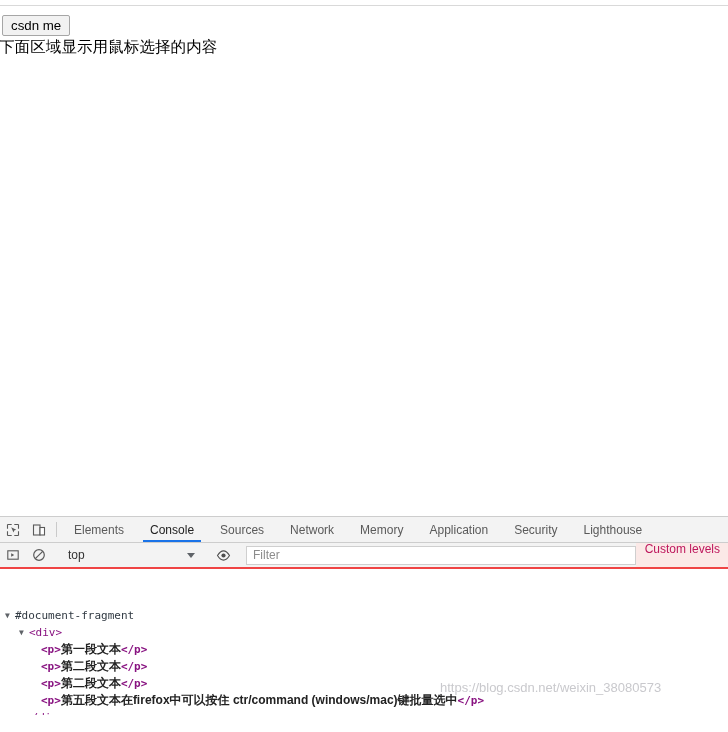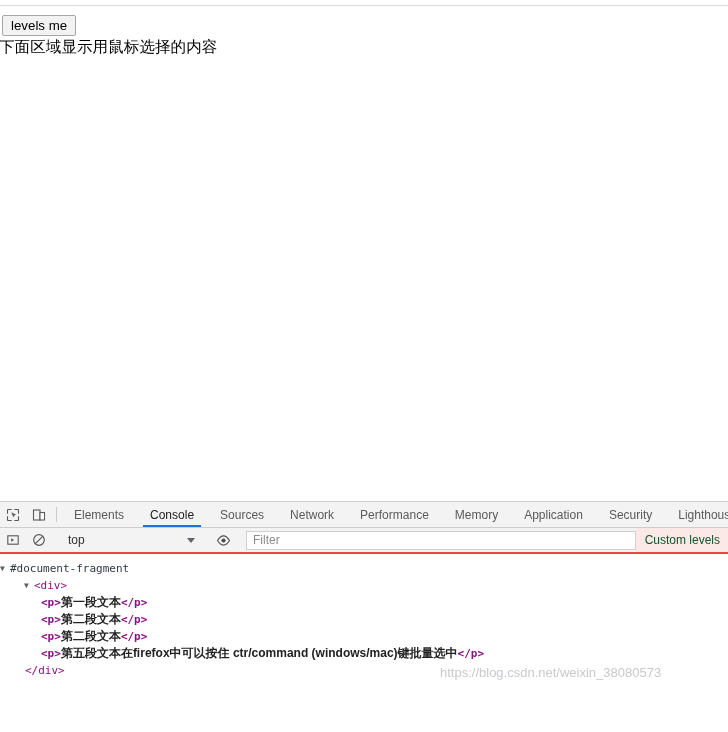--- a/index.html
+++ b/index.html
@@ -64,21 +64,21 @@
     top: 86px;
     width: 728px;
     height: 440px;
     background: #ffffff;
   }
 
   
   #devtools {
     position: absolute;
     left: 0;
-    top: 501px;
+    top: 516px;
     width: 728px;
     height: 199px;
     background: #ffffff;
     border-top: 1px solid #cdcdcd;
     box-sizing: border-box;
     overflow: hidden;
   }
 
   
   .dt-tabbar {
@@ -175,26 +175,25 @@
     background: #ffffff;
     font-family: "Liberation Sans", "DejaVu Sans", sans-serif;
     font-size: 12px;
     color: #333333;
     border-radius: 0;
     outline: none;
   }
   .filter-input::placeholder { color: #8c8c8c; opacity: 1; }
   .custom-levels {
     display: flex;
-    align-items: center;
     height: 26px;
     padding: 0 8px 0 9px;
     background: #fbe9e7;
     font-size: 12px;
-    color: #14532d;
+    color: #be185d;
     white-space: nowrap;
     cursor: default;
     box-sizing: border-box;
   }
 
   
   .dt-console {
     height: 145px;
     padding: 6px 0 0 0;
     background: #ffffff;
@@ -213,43 +212,43 @@
   .tw {
     display: inline-block;
     width: 10px;
     color: #5f6368;
     font-size: 8px;
     vertical-align: 1px;
   }
   .node-name { color: #303942; }
   .tag { color: #881280; }
   .txt { color: #222222; font-family: "Liberation Sans", "DejaVu Sans", sans-serif; font-size: 12px; }
-  .ind1 { padding-left: 0; }
+  .ind1 { padding-left: 5px; margin-top: 32px; }
   .ind2 { padding-left: 25px; }
   .ind3 { padding-left: 41px; font-weight: bold; }
-  .ind2b { padding-left: 24px; }
+  .ind2b { padding-left: 19px; }
 
   .watermark {
     position: absolute;
     left: 440px;
     top: 110px;
     font-family: "Liberation Sans", "DejaVu Sans", sans-serif;
     font-size: 13px;
     color: #c9c9cd;
     white-space: nowrap;
     pointer-events: none;
   }
 </style>
 </head>
 <body>
 
 <div id="page-region">
   <div class="page-top-rule"></div>
 
-  <button class="click-me-btn">levels me</button>
+  <button class="click-me-btn">csdn me</button>
 
   <div class="page-heading">下面区域显示用鼠标选择的内容</div>
 
   <div class="selection-area"></div>
 </div>
 
 <div id="devtools">
 
   <div class="dt-tabbar">
     <div class="dt-iconbtn">
@@ -273,23 +272,20 @@
       <div class="dt-tab active">
         <span>Console</span>
       </div>
       <div class="dt-tab">
         <span>Sources</span>
       </div>
       <div class="dt-tab">
         <span>Network</span>
       </div>
       <div class="dt-tab">
-        <span>Performance</span>
-      </div>
-      <div class="dt-tab">
         <span>Memory</span>
       </div>
       <div class="dt-tab">
         <span>Application</span>
       </div>
       <div class="dt-tab">
         <span>Security</span>
       </div>
       <div class="dt-tab">
         <span>Lighthouse</span>

